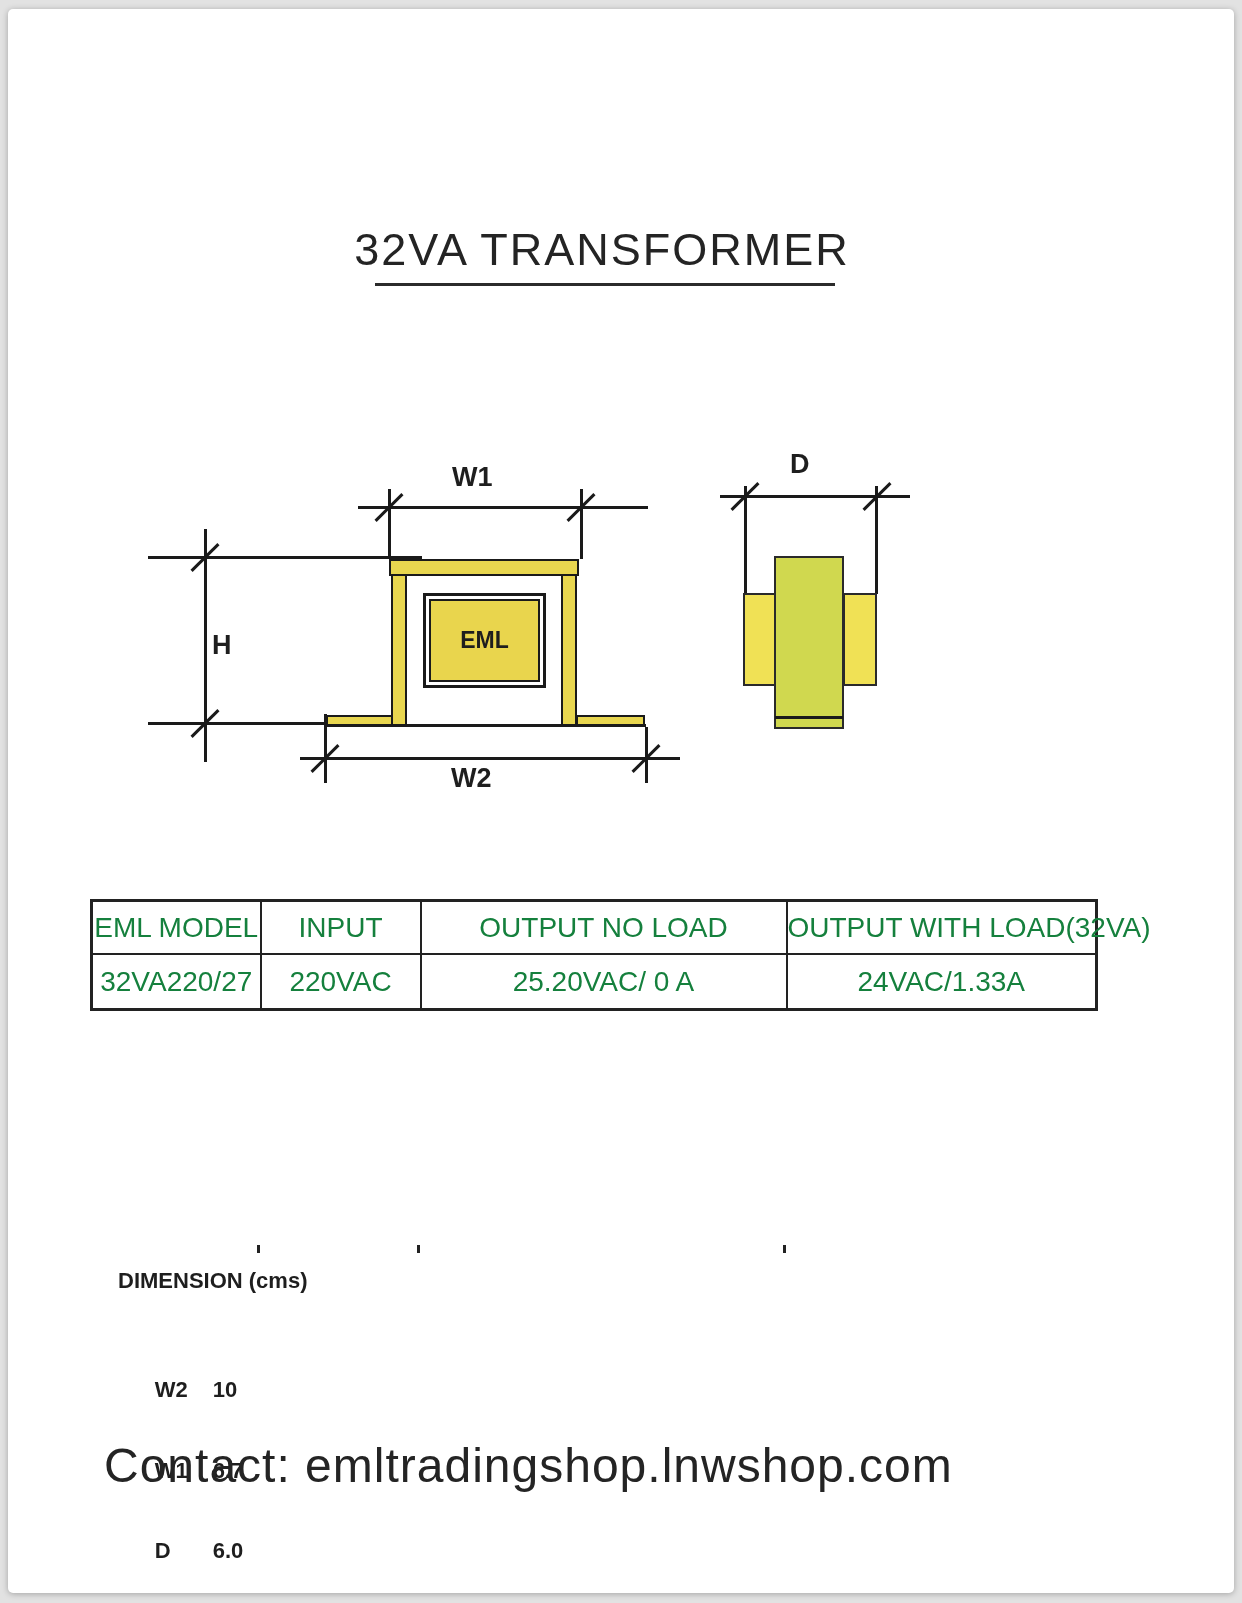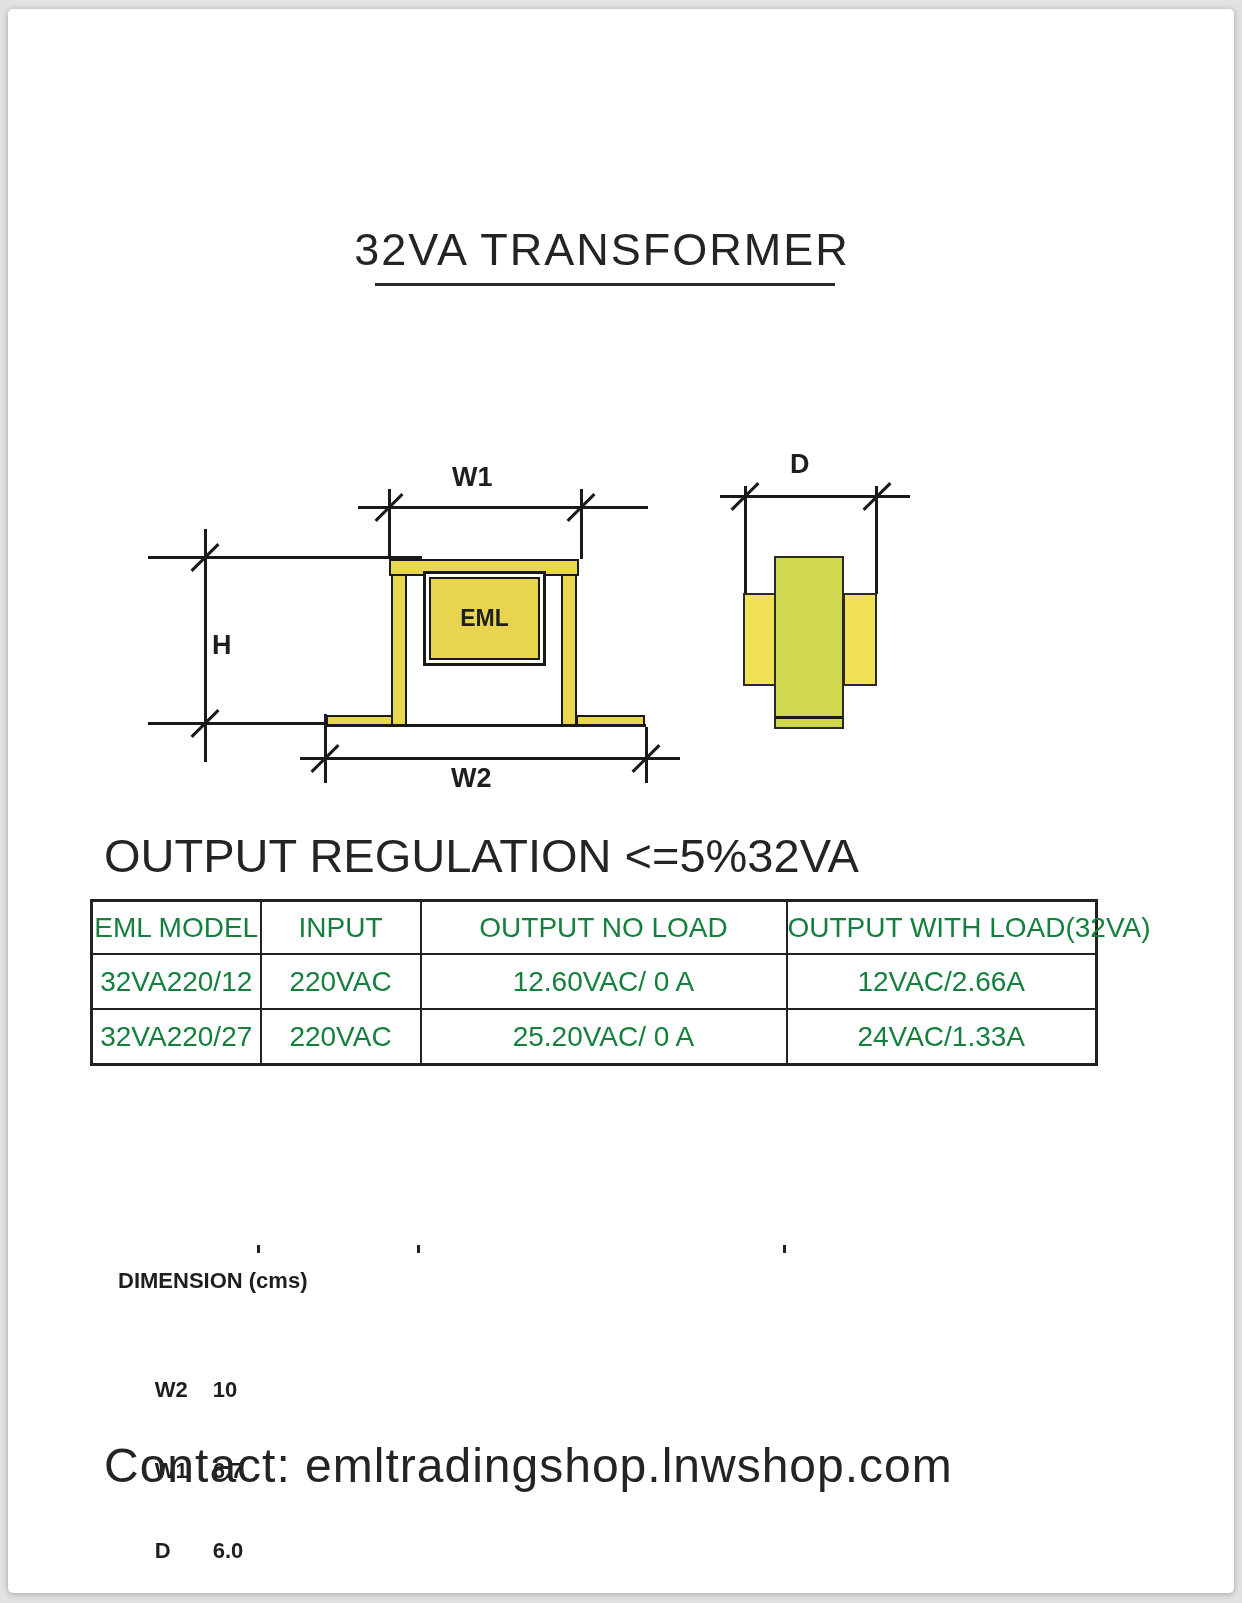--- a/index.html
+++ b/index.html
@@ -35,21 +35,21 @@
   .dim-label{position:absolute;font-weight:700;font-size:27px;color:#1e1e1e;white-space:nowrap;}
   .ybox{position:absolute;background:#e8d64f;border:2px solid #1a1a1a;box-sizing:border-box;}
   
   .fv-topbar{left:389px;top:559px;width:190px;height:17px;}
   .fv-leg-l{left:391px;top:574px;width:16px;height:153px;}
   .fv-leg-r{left:561px;top:574px;width:16px;height:153px;}
   .fv-flange-l{left:326px;top:715px;width:67px;height:12px;}
   .fv-flange-r{left:576px;top:715px;width:69px;height:12px;}
   .fv-bottomline{left:326px;top:724px;width:320px;height:3px;}
   .eml-outer{
-    position:absolute;left:423px;top:571px;width:123px;height:95px;
+    position:absolute;left:423px;top:593px;width:123px;height:95px;
     background:#ffffff;border:3px solid #1a1a1a;box-sizing:border-box;padding:3px;
   }
   .eml-inner{
     width:100%;height:100%;box-sizing:border-box;
     background:#e9d54d;border:2px solid #1a1a1a;
     display:flex;align-items:center;justify-content:center;
     font-weight:700;font-size:23px;color:#1e1e1e;
   }
   
   .sv-flank{position:absolute;background:#f0e155;border:2px solid #2a2a2a;box-sizing:border-box;}
@@ -132,44 +132,37 @@
     <div class="tick" style="left:726px;top:495px;"></div>
     <div class="tick" style="left:858px;top:495px;"></div>
     <div class="dim-label" style="left:790px;top:449px;">D</div>
 
     <div class="sv-flank sv-flank-l"></div>
     <div class="sv-flank sv-flank-r"></div>
     <div class="sv-core"></div>
     <div class="dline sv-coreline"></div>
   </div>
 
-  <div class="abs section-heading">OUTPUT REGULATION &lt;=5%32VA</div>
 
   <table class="spec">
     <colgroup>
       <col style="width:169px">
         <col style="width:160px">
         <col style="width:366px">
         <col style="width:310px">
     </colgroup>
     <thead>
       <tr>
         <th>EML MODEL</th>
         <th>INPUT</th>
         <th>OUTPUT NO LOAD</th>
         <th>OUTPUT WITH LOAD(32VA)</th>
       </tr>
     </thead>
     <tbody>
-      <tr>
-        <td>32VA220/12</td>
-        <td>220VAC</td>
-        <td>12.60VAC/ 0 A</td>
-        <td>12VAC/2.66A</td>
-      </tr>
       <tr>
         <td>32VA220/27</td>
         <td>220VAC</td>
         <td>25.20VAC/ 0 A</td>
         <td>24VAC/1.33A</td>
       </tr>
     </tbody>
   </table>
   <div class="abs tail" style="left:257px;top:1245px;"></div>
   <div class="abs tail" style="left:417px;top:1245px;"></div>

